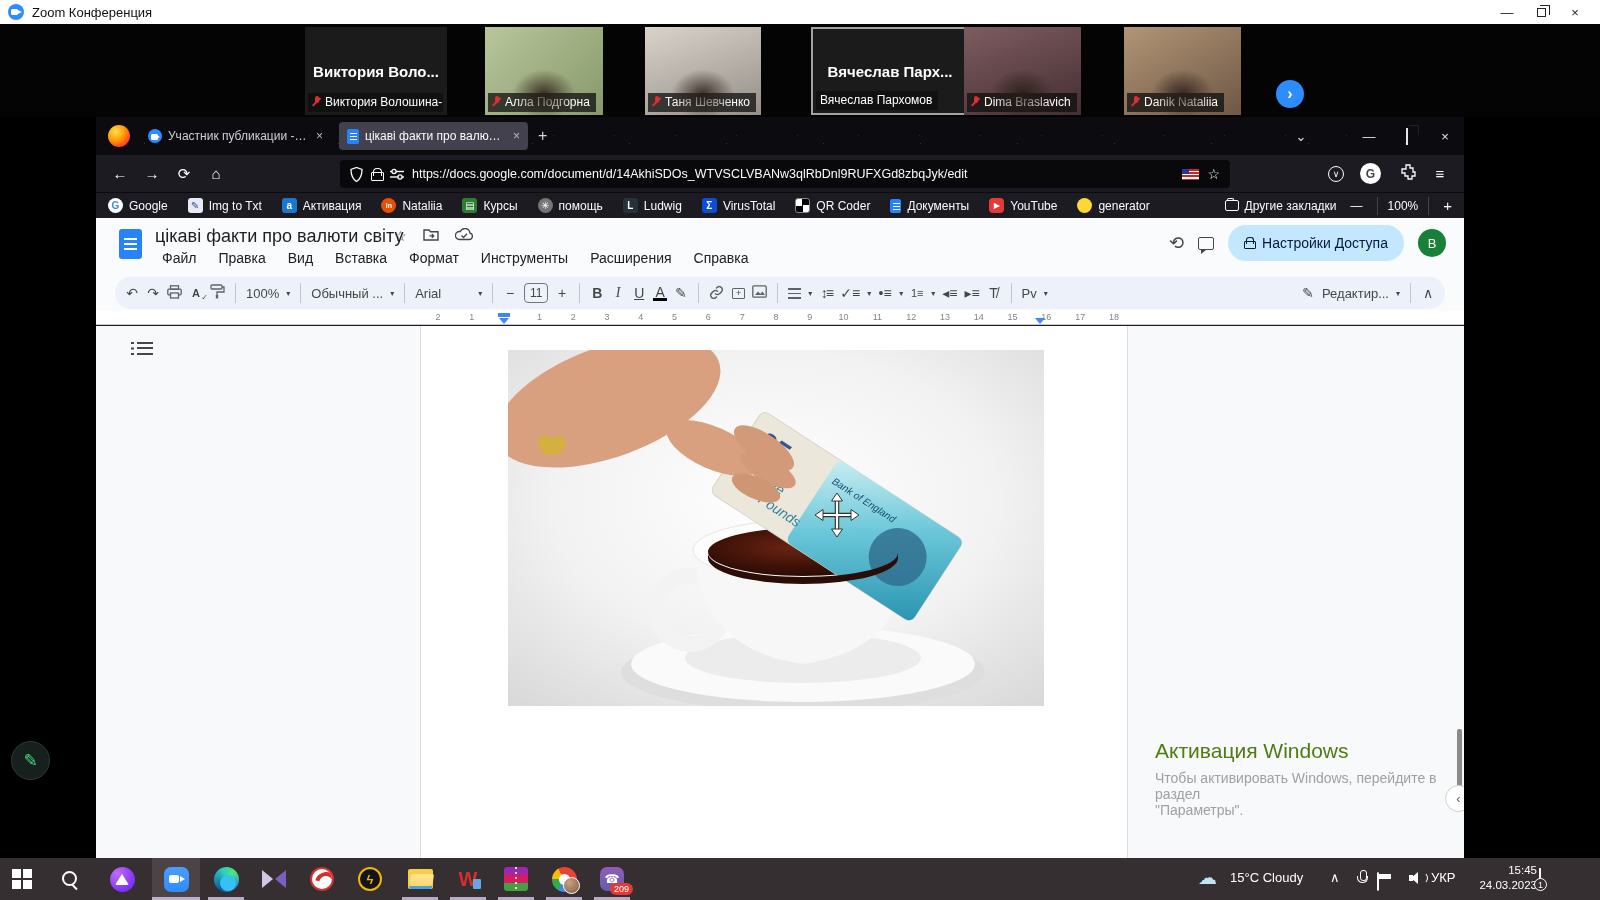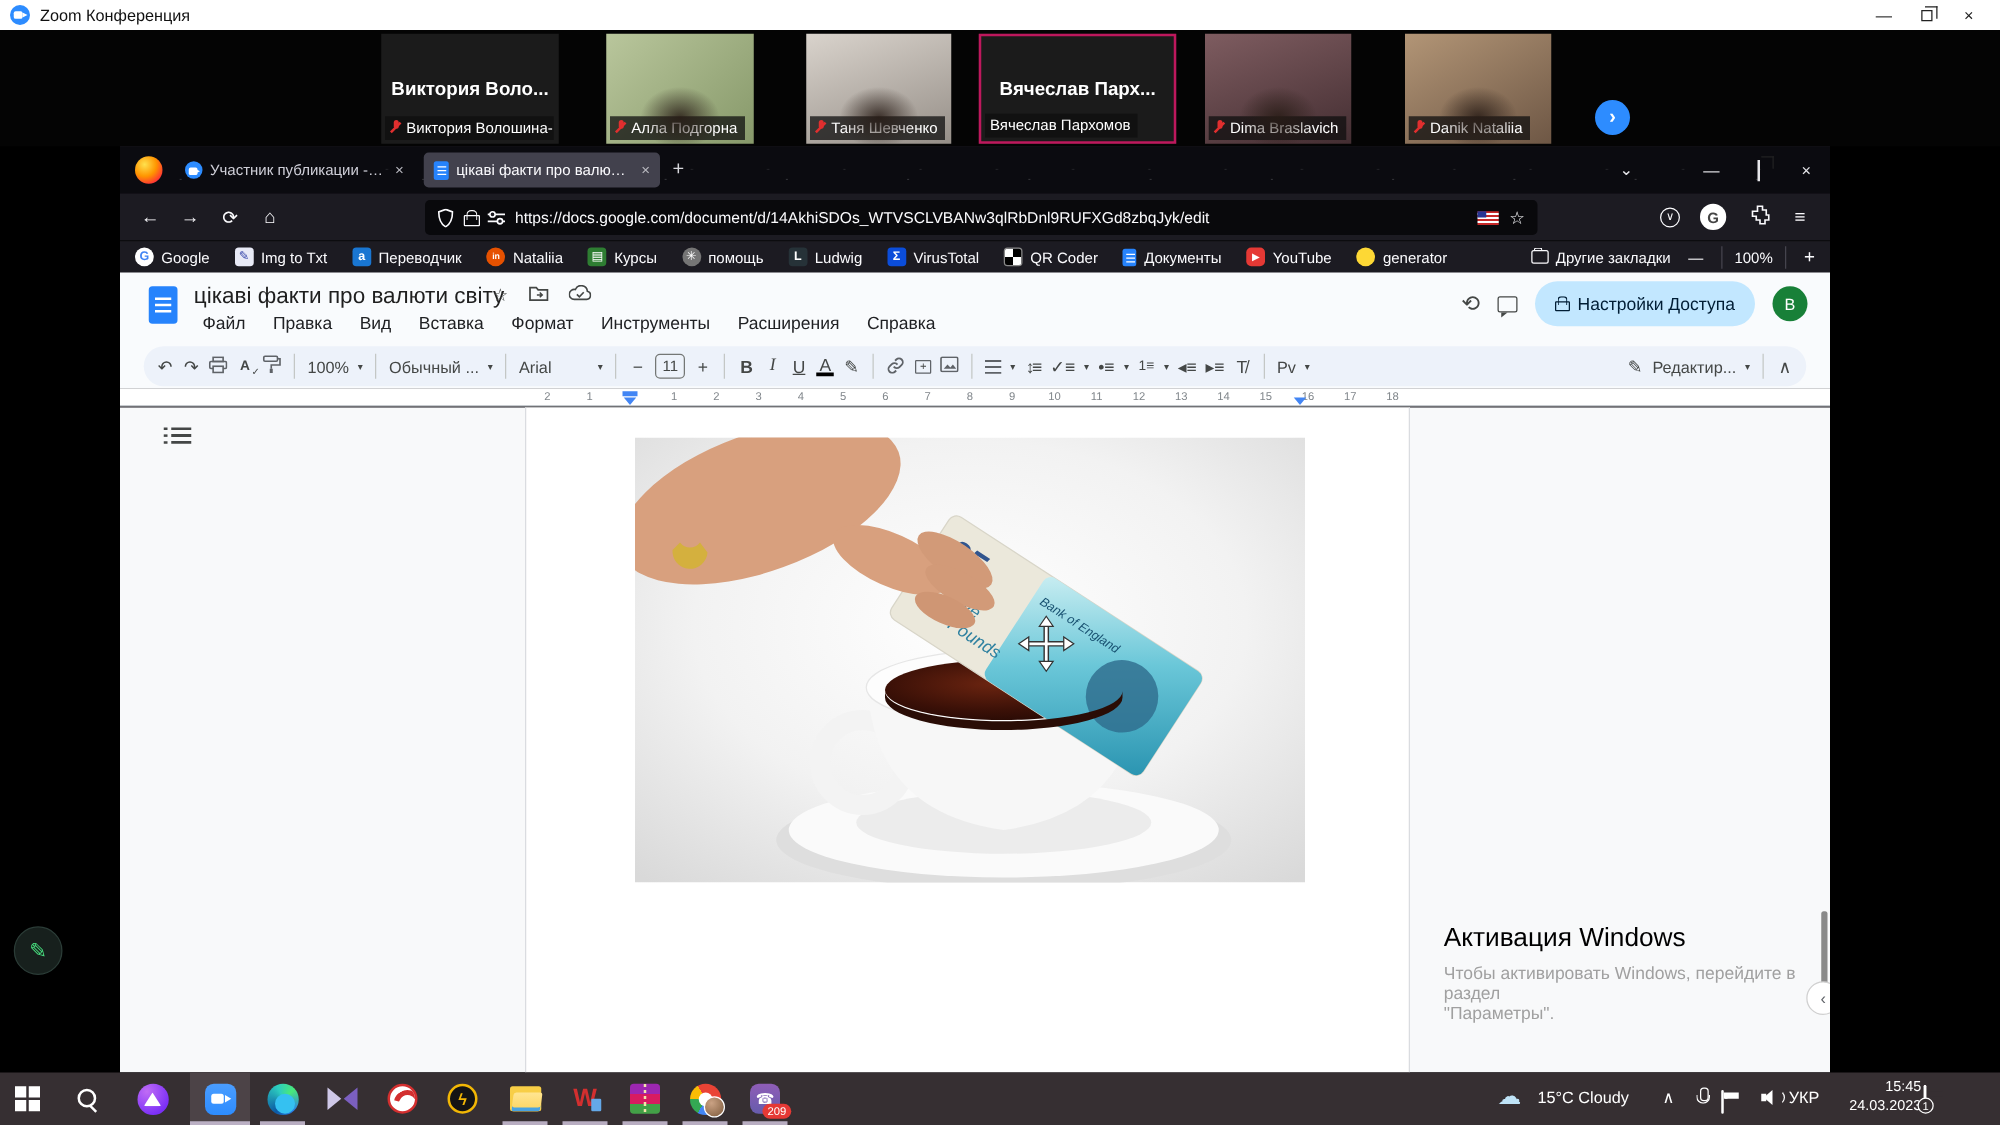--- a/index.html
+++ b/index.html
@@ -22,21 +22,21 @@
   .tile .ctr{position:absolute;inset:0;display:flex;align-items:center;justify-content:center;color:#fff;font-weight:bold;font-size:15px;white-space:nowrap;}
   .tile .nlab{position:absolute;left:3px;bottom:3px;background:rgba(15,15,15,.75);color:#fff;font-size:12px;padding:2px 6px 3px 4px;display:flex;align-items:center;gap:4px;white-space:nowrap;max-width:95%;overflow:hidden;}
   .tile.vid::after{content:"";position:absolute;left:15%;top:28%;width:70%;height:80%;background:radial-gradient(ellipse 55% 50% at 50% 60%,rgba(40,28,22,.85),transparent 70%);}
   .micoff{position:relative;width:9px;height:12px;flex:none;}
   .micoff::before{content:"";position:absolute;left:2.5px;top:0;width:4px;height:7px;background:#e02f2f;border-radius:2px;}
   .micoff::after{content:"";position:absolute;left:-1px;top:5px;width:11px;height:1.8px;background:#e02f2f;transform:rotate(-45deg);}
   #t-alla{background:linear-gradient(135deg,#b9c69c,#87996a);}
   #t-tanya{background:linear-gradient(160deg,#d9d3cc,#968f88);}
   #t-dima{background:linear-gradient(160deg,#7e5c60,#442e32);}
   #t-danik{background:linear-gradient(150deg,#b29576,#6e5745);}
-  #t-slava{border:2px solid #be185d;}
+  #t-slava{border:2px solid #a3a3a3;margin-left:28px;}
   #next-part{left:1276px;top:56px;width:28px;height:28px;border-radius:50%;background:#2d8cff;color:#fff;display:flex;align-items:center;justify-content:center;font-size:16px;font-weight:bold;}
 
   
   #ff{left:96px;top:117px;width:1368px;height:741px;background:#1c1b22;overflow:hidden;}
   #tabbar{position:absolute;left:0;top:0;width:100%;height:38px;background:#0b0b10;background-image:radial-gradient(rgba(255,255,255,.18) .7px,transparent 1px),radial-gradient(rgba(255,255,255,.12) .6px,transparent 1px);background-size:97px 53px,61px 37px;display:flex;align-items:center;}
   .fflogo{width:22px;height:22px;border-radius:50%;background:radial-gradient(circle at 35% 30%,#ffe14d,#ff9500 45%,#ff3b30 75%,#b5007f 100%);margin:0 10px 0 12px;flex:none;}
   .tab{height:28px;border-radius:4px;display:flex;align-items:center;gap:6px;padding:0 8px;font-size:12px;color:#cfcfd8;max-width:200px;}
   .tab.active{background:#42414d;color:#fbfbfe;}
   .tab .tt{white-space:nowrap;overflow:hidden;text-overflow:ellipsis;max-width:140px;}
   .tab .tx{color:#b9b9c0;font-size:12px;padding-left:2px;}
@@ -116,21 +116,21 @@
 
   
   #docarea{position:absolute;left:0;top:209px;width:100%;height:532px;background:#f8f9fa;}
   .outlico{position:absolute;left:41px;top:16px;width:16px;height:13px;background:repeating-linear-gradient(#444746 0 2px,transparent 2px 5.5px);}
   .outlico::before{content:"";position:absolute;left:-6px;top:0;width:2.5px;height:2px;background:#444746;box-shadow:0 5.5px 0 #444746,0 11px 0 #444746;}
   #page{position:absolute;left:324px;top:0;width:708px;height:532px;background:#fff;border-left:1px solid #dadce0;border-right:1px solid #dadce0;}
   #docimg{position:absolute;left:87px;top:24px;width:536px;height:356px;}
   .docline{position:absolute;left:87px;width:560px;font-size:13.5px;color:#000;white-space:nowrap;}
   #dl1{top:402px;} #dl2{top:437px;}
   #actv{position:absolute;left:1059px;top:413px;color:#9b9b9b;}
-  #actv .a1{font-size:21px;color:#000000;}
+  #actv .a1{font-size:21px;color:#4d7c0f;}
   #actv .a2{font-size:14px;margin-top:7px;color:#a0a0a0;}
   #scrollthumb{position:absolute;left:1361px;top:403px;width:5px;height:66px;background:#8a8a8a;border-radius:2px;}
   #collapse{position:absolute;left:1349px;top:459px;width:27px;height:27px;border-radius:50%;background:#fff;border:1px solid #d0d0d0;display:flex;align-items:center;justify-content:center;color:#5f6368;font-size:13px;}
 
   
   #annot{left:11px;top:741px;width:39px;height:39px;border-radius:50%;background:#17201d;border:1px solid #2b3c37;display:flex;align-items:center;justify-content:center;color:#46d97c;font-size:17px;}
 
   
   #taskbar{left:0;top:858px;width:1600px;height:42px;background:#362f32;}
   .tbi{position:absolute;top:8px;width:26px;height:26px;display:flex;align-items:center;justify-content:center;}
@@ -303,21 +303,21 @@
       <span class="bm">
           <span class="bi bi-google">G</span>
           <span>Google</span>
         </span>
       <span class="bm">
           <span class="bi bi-img">✎</span>
           <span>Img to Txt</span>
         </span>
       <span class="bm">
           <span class="bi bi-trans">a</span>
-          <span>Переводчик</span>
+          <span>Активация</span>
         </span>
       <span class="bm">
           <span class="bi bi-dash" style="font-size:7px;">in</span>
           <span>Nataliia</span>
         </span>
       <span class="bm">
           <span class="bi bi-kursy">▤</span>
           <span>Курсы</span>
         </span>
       <span class="bm">

